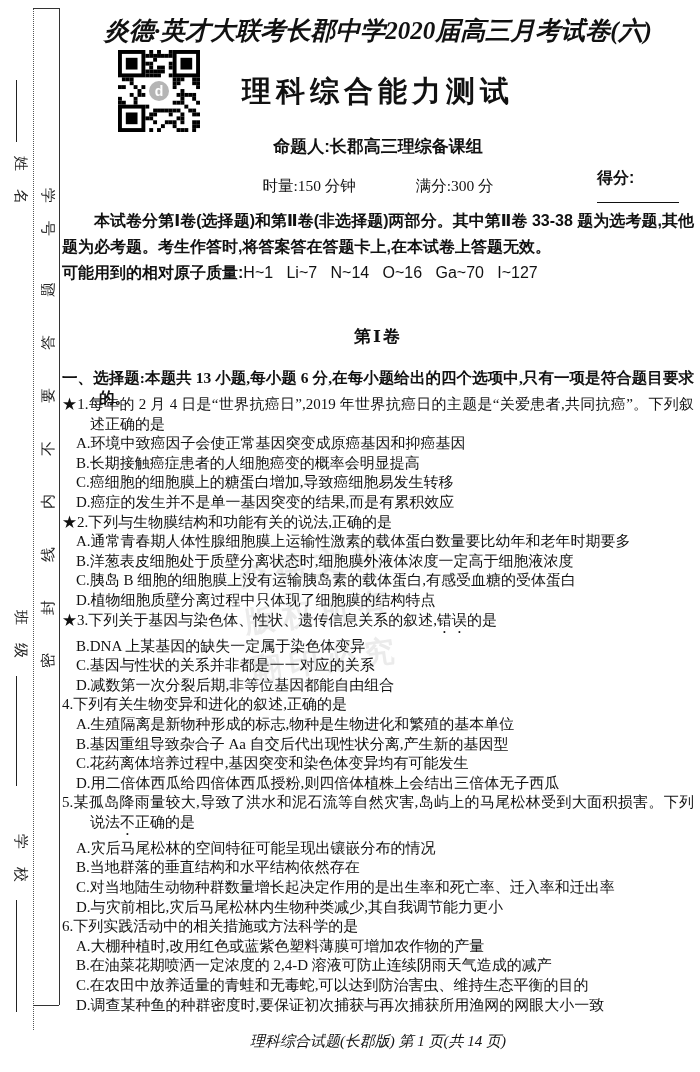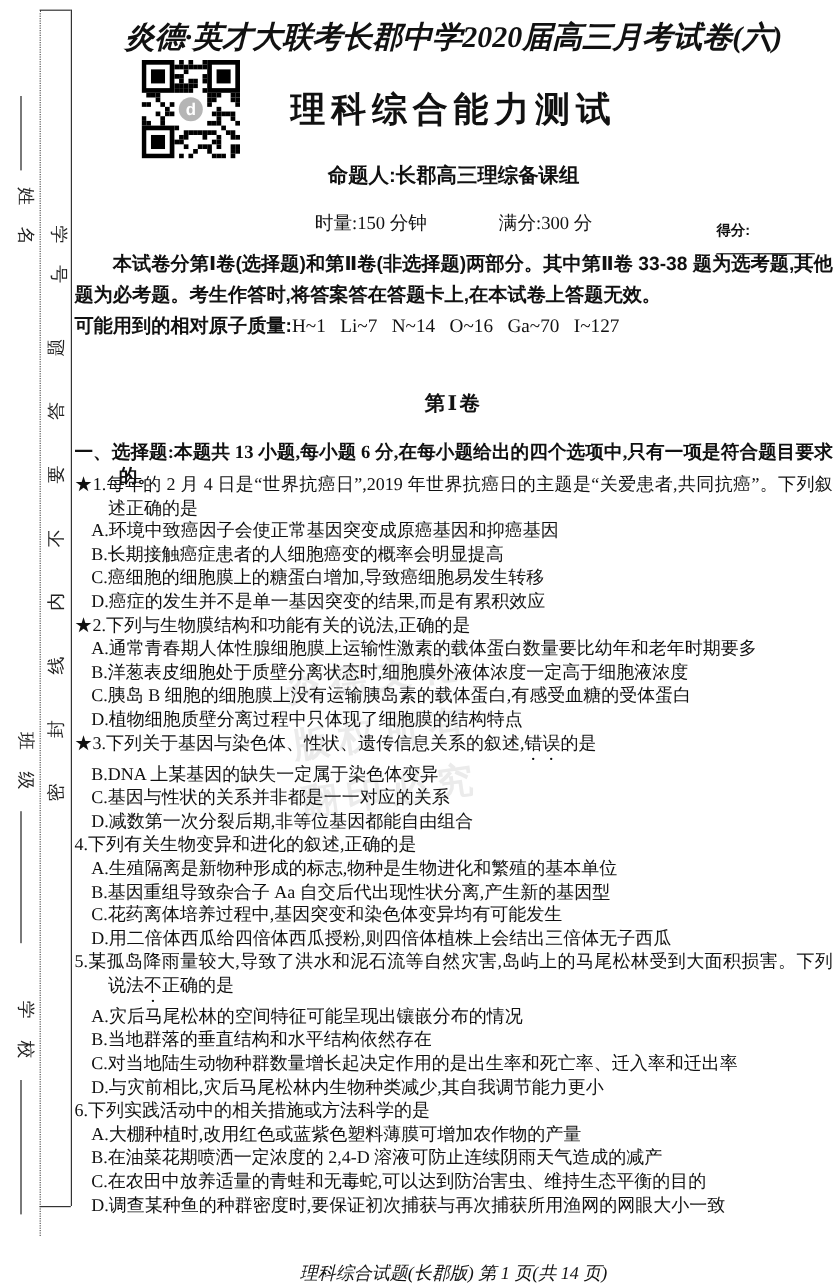--- a/index.html
+++ b/index.html
@@ -28,49 +28,49 @@
 
   
   #exam-series { left:62px; top:14px; width:632px; font-size:25px; font-weight:700;
                  font-style:italic; letter-spacing:0px; white-space:nowrap; text-align:center; }
   #qr-box { left:118px; top:50px; width:82px; height:82px; }
   #paper-title { left:62px; top:72px; width:632px; font-size:29px; font-weight:700;
                  letter-spacing:5px; text-align:center; }
   #proposer { left:62px; top:135px; width:632px; font-size:17px; font-weight:700; text-align:center; }
   #time-line { left:62px; top:176px; width:632px; font-size:15.5px; text-align:center; }
   #time-line span { margin:0 28px; }
-  #score-box { left:597px; top:184px; font-size:12px; font-weight:700; }
+  #score-box { left:597px; top:168px; font-size:16px; font-weight:700; }
   .blank-line { display:inline-block; width:82px; height:2px; border-bottom:1.4px solid #111;
                 vertical-align:baseline; }
 
   
   #notice { left:62px; top:208px; width:632px; font-size:16px; line-height:26px;
             font-weight:700; text-align:justify; }
   #notice .p1 { text-indent:2em; }
-  .atomic-values { font-family:Liberation Serif, serif; font-weight:400;
+  .atomic-values { font-family:Liberation Sans, sans-serif; font-weight:400;
                    white-space:pre; }
 
   
   #part-title { left:62px; top:325px; width:632px; font-size:17px; font-weight:700;
                 letter-spacing:2px; text-align:center; }
   #instruction { left:62px; top:368px; width:632px; font-size:15.5px; line-height:20px;
                  font-weight:700; padding-left:37px; text-indent:-37px; text-align:justify;
                  box-sizing:border-box; }
   #questions { left:62px; top:395px; width:632px; font-size:15px; line-height:19.6px; }
   .q-stem { padding-left:28px; text-indent:-28px; text-align:justify; }
   .q-option { padding-left:14px; }
   .emph { text-emphasis:filled dot; -webkit-text-emphasis:filled dot;
           text-emphasis-position:under left; -webkit-text-emphasis-position:under left; }
 
   
   #watermark { left:210px; top:540px; width:220px; transform:rotate(-8deg);
                color:rgba(130,130,130,0.16); font-weight:700; font-size:30px;
                letter-spacing:8px; line-height:48px; text-align:center; z-index:0; }
   #footer { left:62px; top:1032px; width:632px; font-size:15px; font-style:italic;
-            text-align:center;margin-top:20px; }
+            text-align:center; }
   #content-layer { position:absolute; left:0; top:0; width:700px; height:1072px; z-index:1; }
 </style>
 </head>
 <body>
 
 <div id="watermark" class="abs">
   <div>炎德文化</div>
   <div>版权所有</div>
   <div>翻印必究</div>
 </div>

